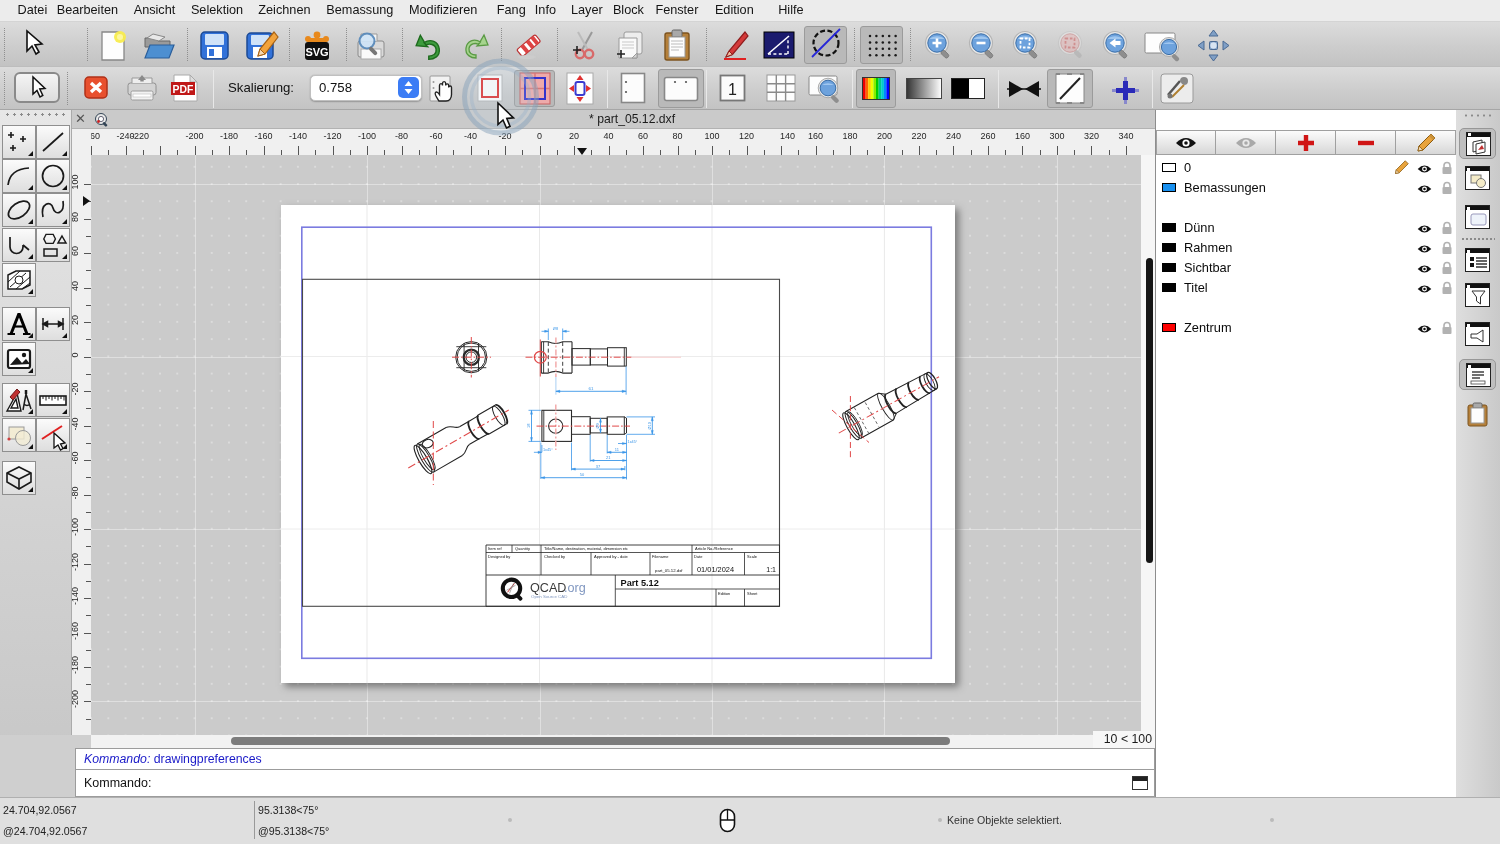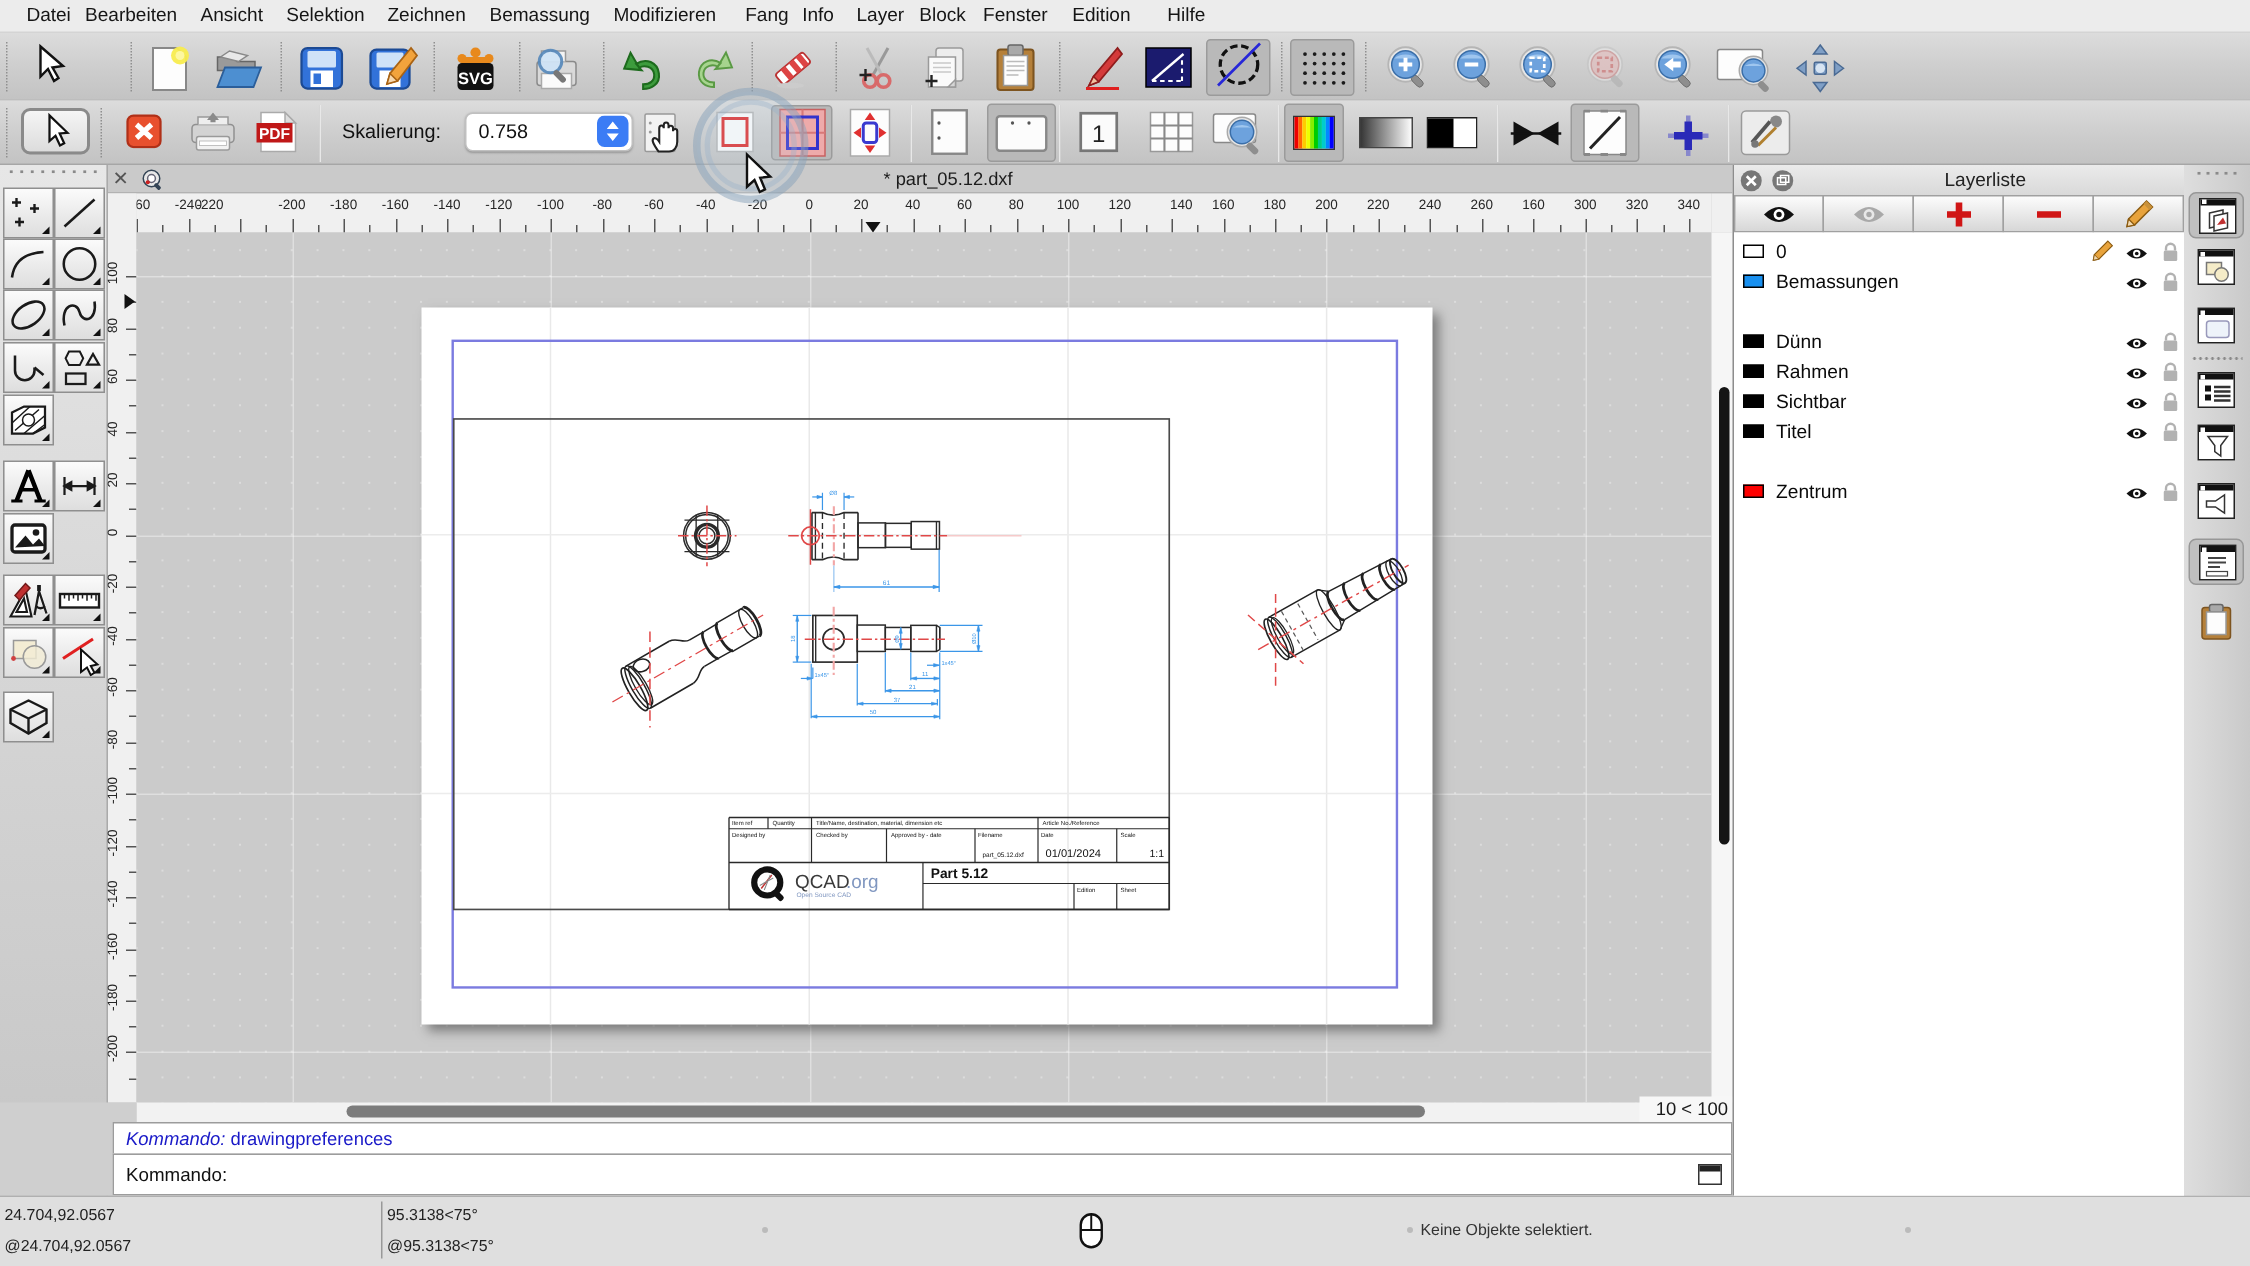--- a/index.html
+++ b/index.html
@@ -907,28 +907,20 @@
     <svg class="ic" style="left:719px;top:10px" width="17" height="25" viewBox="0 0 17 25">
       <rect x="1.5" y="1.5" width="14" height="22" rx="7" fill="#fff" stroke="#111" stroke-width="1.6"></rect>
       <path d="M8.5 1.5 V12 M1.5 12 H15.5" stroke="#111" stroke-width="1.3"></path>
     </svg>
     <div class="abs" style="left:508px;top:20px;width:4px;height:4px;border-radius:2px;background:#bbb"></div>
     <div class="abs" style="left:938px;top:20px;width:4px;height:4px;border-radius:2px;background:#bbb"></div>
     <div class="abs" style="left:1270px;top:20px;width:4px;height:4px;border-radius:2px;background:#bbb"></div>
     <div class="abs" style="left:947px;top:16px;color:#333">Keine Objekte selektiert.</div>
   </div>
 <div id="rpanel" class="abs">
-    <div id="rphead"><span style="position:relative;left:17px">Layerliste</span><svg class="ic" style="left:4px;top:3px" width="15" height="15" viewBox="0 0 15 15">
-        <circle cx="7.5" cy="7.5" r="7" fill="#777"></circle>
-        <path d="M4.5 4.5 L10.5 10.5 M10.5 4.5 L4.5 10.5" stroke="#fff" stroke-width="1.8"></path>
-      </svg><svg class="ic" style="left:25px;top:3px" width="15" height="15" viewBox="0 0 15 15">
-        <circle cx="7.5" cy="7.5" r="7" fill="#777"></circle>
-        <rect x="4" y="5.5" width="5.5" height="4.5" fill="none" stroke="#fff"></rect>
-        <rect x="6" y="4" width="5.5" height="4.5" fill="none" stroke="#fff"></rect>
-      </svg></div>
     <div class="rpcell" style="left:0px;width:60px;display:flex;align-items:center;justify-content:center">
       <svg width="22" height="14" viewBox="0 0 22 14">
         <path d="M1 7 Q11 -3 21 7 Q11 17 1 7 z" fill="#111"></path>
         <circle cx="11" cy="7" r="3.6" fill="#fff"></circle>
         <circle cx="11" cy="7" r="1.8" fill="#111"></circle>
       </svg>
     </div>
     <div class="rpcell" style="left:59px;width:61px;display:flex;align-items:center;justify-content:center">
       <svg width="22" height="14" viewBox="0 0 22 14">
         <path d="M1 7 Q11 -3 21 7 Q11 17 1 7 z" fill="#a9a9a9"></path>

